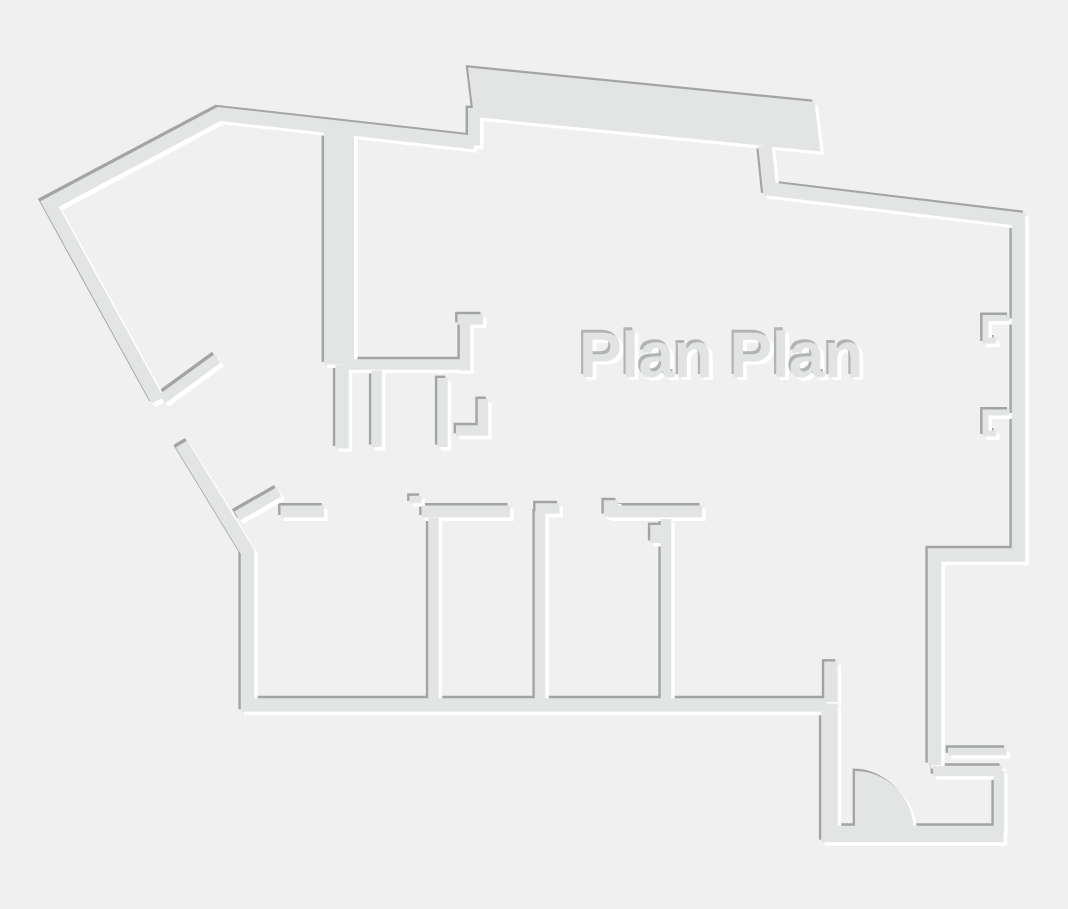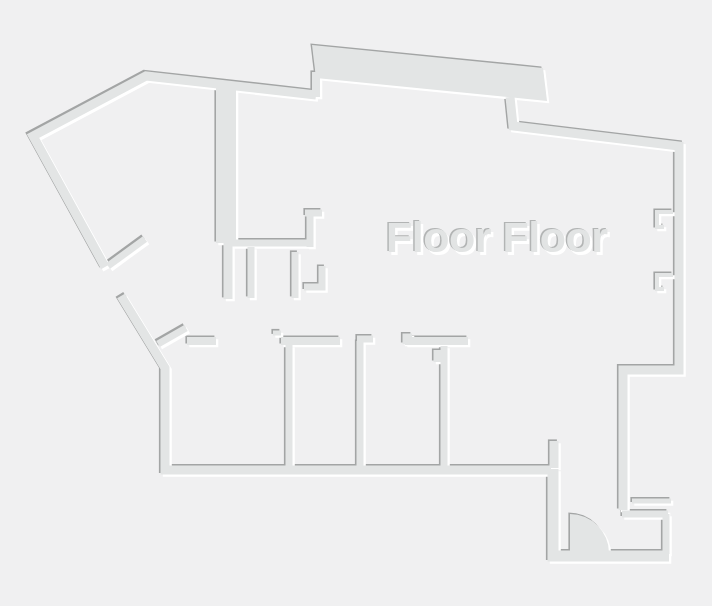--- a/index.html
+++ b/index.html
@@ -72,13 +72,13 @@
       <path fill="none" stroke-width="7" d="M 444 346 L 444 466 M 437 350 L 437 362"></path>
       <path stroke="none" d="M 570 553 L 570 514 A 39 39 0 0 1 609 553 Z"></path>
     </g>
   </defs>
 
   <use href="#plan" class="ly-dark" transform="translate(-1.6,-1.6)"></use>
   <use href="#plan" class="ly-light" transform="translate(2.3,2.3)"></use>
   <use href="#plan" class="ly-main"></use>
 </svg>
 
-<div class="plan-title">Floor Floor</div>
+<div class="plan-title">Plan Plan</div>
 
 </body></html>

